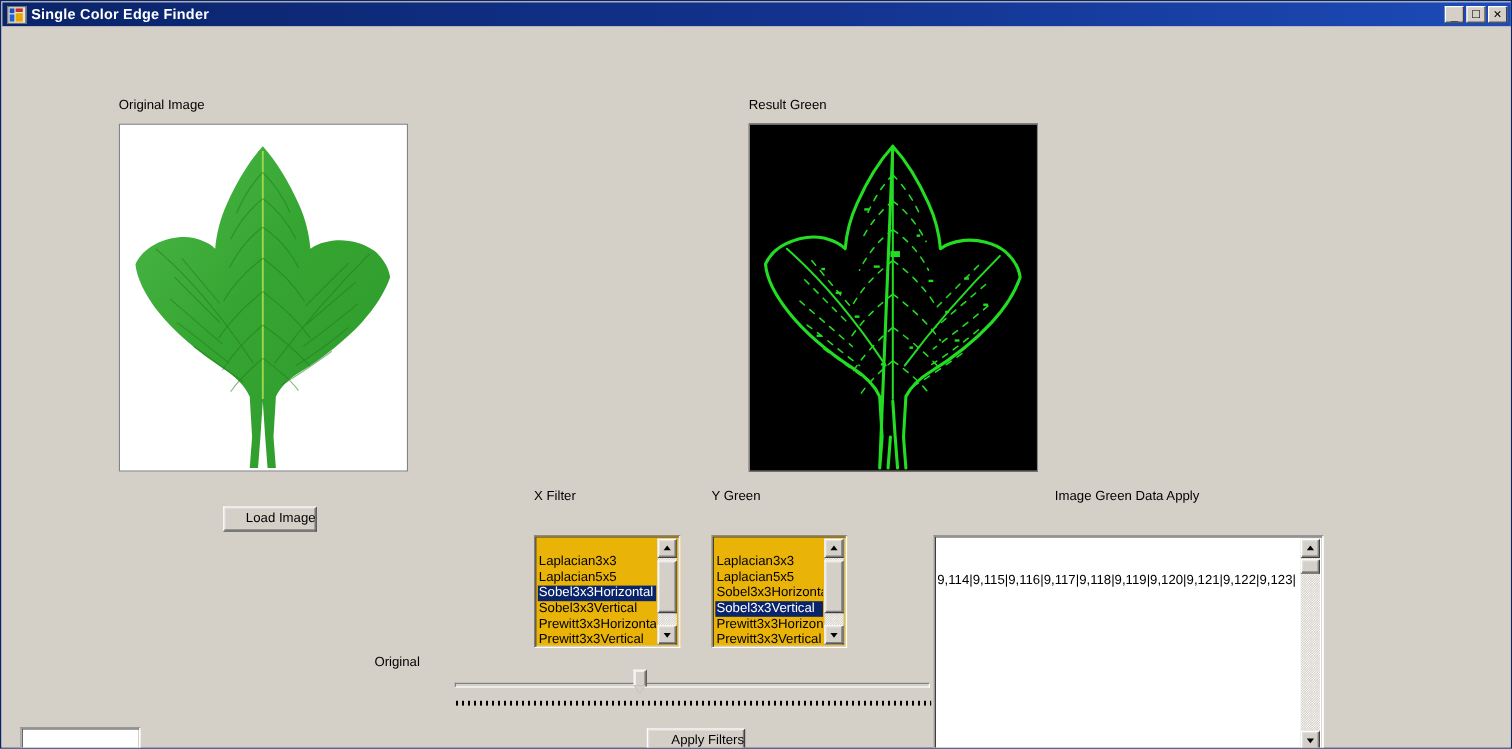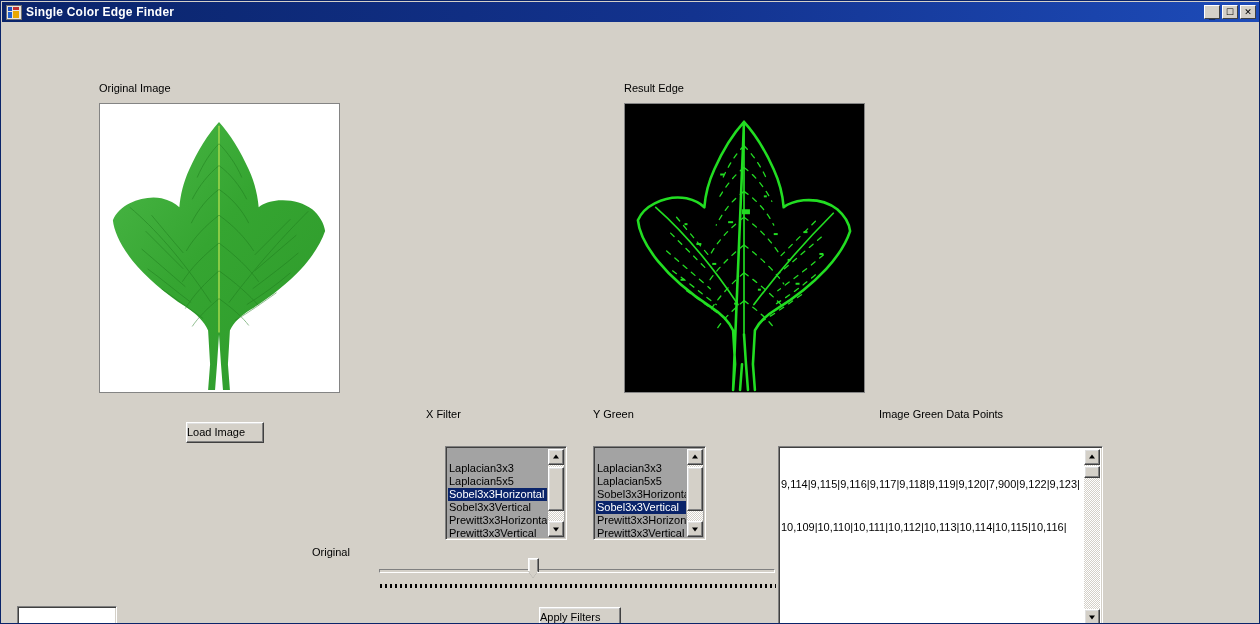--- a/index.html
+++ b/index.html
@@ -123,32 +123,32 @@
   
   .btn {
     position: absolute;
     background: #d4d0c8;
     border: 1px solid;
     border-color: #ffffff #404040 #404040 #ffffff;
     box-shadow: inset -1px -1px 0 #808080, inset 1px 1px 0 #dfdfdf;
     font-family: "Liberation Sans", sans-serif;
     font-size: 11px;
     color: #000;
-    text-align: left;
+    text-align: right;
     box-sizing: border-box;
     cursor: default;
     padding: 0;
   }
   #load-image-button { left: 184px; top: 400px; width: 78px; height: 21px; line-height: 19px; }
   #apply-filters-button { left: 537px; top: 585px; width: 82px; height: 21px; line-height: 19px; }
 
   
   .listbox {
     position: absolute;
-    background: #a3a3a3;
+    background: #eab308;
     border: 1px solid;
     border-color: #808080 #ffffff #ffffff #808080;
     box-shadow: inset 1px 1px 0 #404040, inset -1px -1px 0 #d4d0c8;
     box-sizing: border-box;
     overflow: hidden;
   }
   #x-filter-list { left: 443px; top: 424px; width: 122px; height: 94px; }
   #y-filter-list { left: 591px; top: 424px; width: 113px; height: 94px; }
 
   .listitems {
@@ -333,24 +333,24 @@
         </div>
       <div class="winbtn">
           <span>✕</span>
         </div>
     </div>
   </div>
 
   <div id="client">
 
     <div class="caption" style="left:97px; top:60px;">Original Image</div>
-    <div class="caption" style="left:622px; top:60px;">Result Edge</div>
-    <div class="caption" style="left:424px; top:386px;">X Filter</div>
+    <div class="caption" style="left:622px; top:60px;">Result Green</div>
+    <div class="caption" style="left:443px; top:386px;">X Filter</div>
     <div class="caption" style="left:591px; top:386px;">Y Green</div>
-    <div class="caption" style="left:877px; top:386px;">Image Green Data Points</div>
+    <div class="caption" style="left:877px; top:386px;">Image Green Data Apply</div>
     <div class="caption" style="left:310px; top:524px;">Original</div>
 
     <div class="picbox" id="original-image">
       <svg class="leafsvg" viewBox="0 0 241 290" preserveAspectRatio="none">
         <rect x="0" y="0" width="241" height="290" fill="#ffffff"></rect>
         <defs>
           <linearGradient id="lg1" x1="0" y1="0" x2="1" y2="1">
             <stop offset="0%" stop-color="#4cb848"></stop>
             <stop offset="45%" stop-color="#35a531"></stop>
             <stop offset="100%" stop-color="#2e9a2b"></stop>
@@ -525,22 +525,21 @@
           </div>
         <div class="sb-thumb" style="top:18px; height:44px;"></div>
         <div class="sb-btn down">
             <span class="sb-arrow"></span>
           </div>
       </div>
     </div>
 
     <div id="data-points-box">
       <div id="data-points-text">
-        <div>9,114|9,115|9,116|9,117|9,118|9,119|9,120|7,900|9,122|9,123|</div>
-        <div>10,109|10,110|10,111|10,112|10,113|10,114|10,115|10,116|</div>
+        <div>9,114|9,115|9,116|9,117|9,118|9,119|9,120|9,121|9,122|9,123|</div>
         
         
         
         
         
         
         
         
         
       </div>

